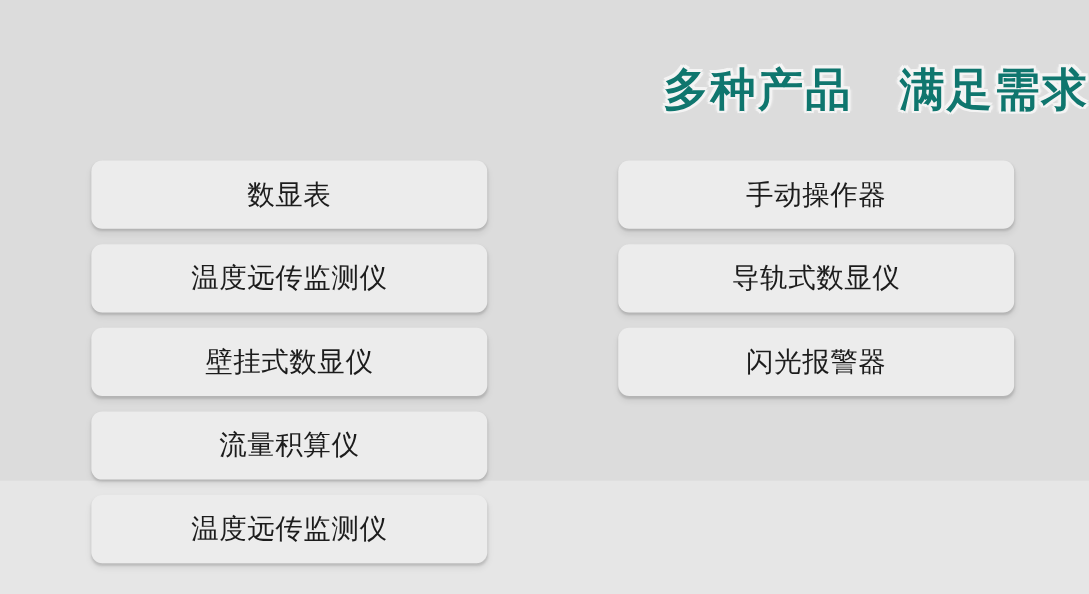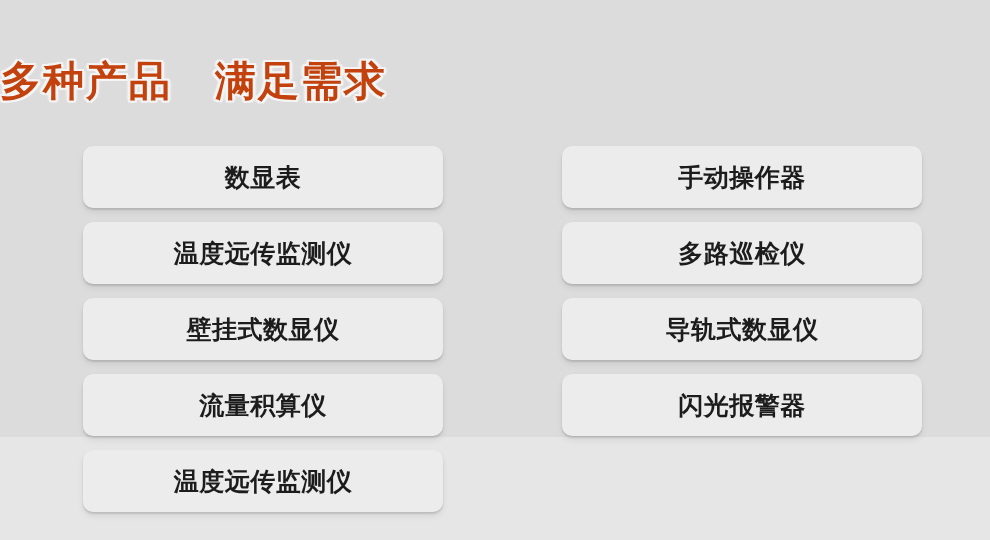--- a/index.html
+++ b/index.html
@@ -42,26 +42,26 @@
     background: #e6e6e6;
     z-index: 0;
   }
 
   
   .headline {
     position: absolute;
     left: 0;
     top: 55px;
     width: 990px;
-    text-align: left;
+    text-align: right;
     z-index: 3;
     font-size: 41px;
     line-height: 52px;
     font-weight: bold;
-    color: #c2410c;
+    color: #0f766e;
     letter-spacing: 2px;
     white-space: pre;
     text-shadow:
        2px  0px 0 #f4f4f4,
       -2px  0px 0 #f4f4f4,
        0px  2px 0 #f4f4f4,
        0px -2px 0 #f4f4f4,
        2px  2px 0 #f4f4f4,
       -2px  2px 0 #f4f4f4,
        2px -2px 0 #f4f4f4,
@@ -101,21 +101,21 @@
     display: flex;
     align-items: center;
     justify-content: center;
   }
   .card:last-child { margin-bottom: 0; }
 
   .card-label {
     font-size: 25px;
     line-height: 30px;
     color: #1c1c1c;
-    font-weight: bold;
+    font-weight: normal;
     letter-spacing: 0.5px;
     white-space: nowrap;
   }
 </style>
 </head>
 <body>
 
 <div id="slide">
 
   <div class="bg-band-top"></div>
@@ -141,23 +141,20 @@
       <div class="card">
         <span class="card-label">温度远传监测仪</span>
       </div>
     </div>
 
     <div class="column column-right">
       <div class="card">
         <span class="card-label">手动操作器</span>
       </div>
       <div class="card">
-        <span class="card-label">多路巡检仪</span>
-      </div>
-      <div class="card">
         <span class="card-label">导轨式数显仪</span>
       </div>
       <div class="card">
         <span class="card-label">闪光报警器</span>
       </div>
     </div>
 
   </div>
 </div>
 

